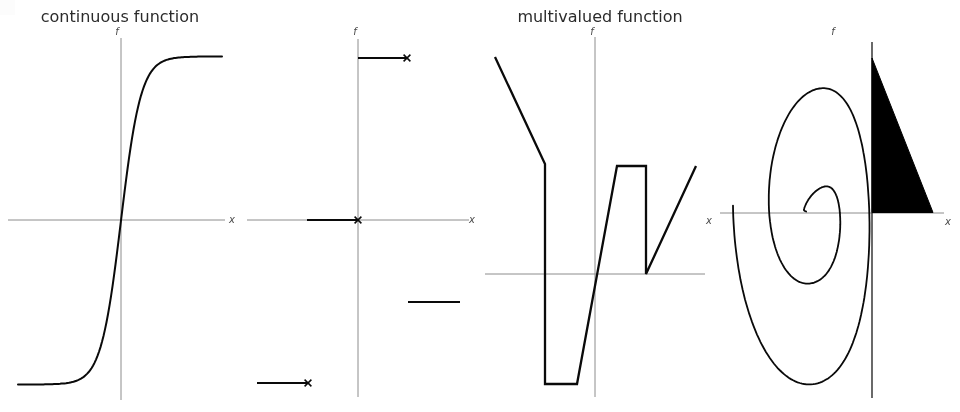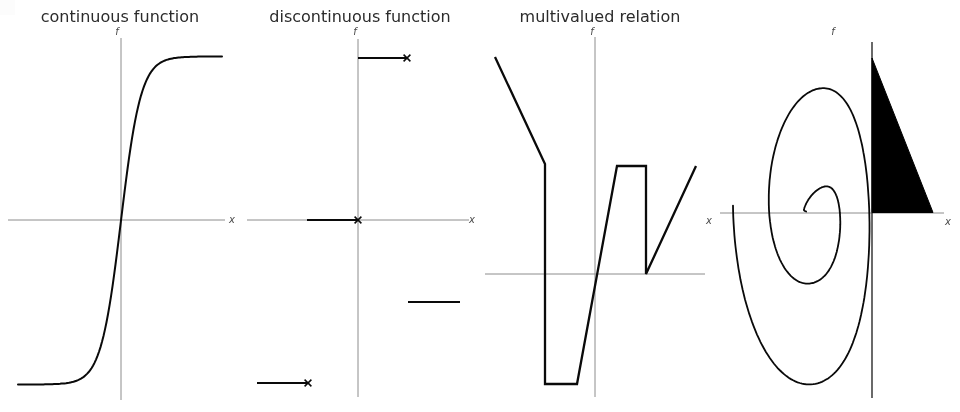--- a/index.html
+++ b/index.html
@@ -45,32 +45,31 @@
           <line x1="114.6" y1="216.6" x2="121.4" y2="223.4" stroke="#0a0a0a" stroke-width="1.5"></line>
           <line x1="114.6" y1="223.4" x2="121.4" y2="216.6" stroke="#0a0a0a" stroke-width="1.5"></line>
         </g>
         <line x1="168" y1="302" x2="220" y2="302" stroke="#0a0a0a" stroke-width="2.2" stroke-linecap="butt"></line>
         <line x1="17" y1="383" x2="68" y2="383" stroke="#0a0a0a" stroke-width="2.2" stroke-linecap="butt"></line>
         <g>
           <line x1="64.6" y1="379.6" x2="71.4" y2="386.4" stroke="#0a0a0a" stroke-width="1.5"></line>
           <line x1="64.6" y1="386.4" x2="71.4" y2="379.6" stroke="#0a0a0a" stroke-width="1.5"></line>
         </g>
       </svg>
-    <div class="panel-title">discontinuous function</div>
   </div>
 
   <div class="panel" id="panel-2" style="left:480px">
     <svg class="plot-svg" viewBox="0 0 240 412">
         <line x1="5" y1="274" x2="225" y2="274" stroke="#8c8c8c" stroke-width="1"></line>
         <line x1="115" y1="37" x2="115" y2="397" stroke="#8c8c8c" stroke-width="1"></line>
         <text x="112" y="35" text-anchor="middle" class="axlab">f</text>
         <text x="229" y="224" text-anchor="middle" class="axlab">x</text>
         <polyline points="15,57 65,164 65,384 97,384 137,166 166,166 166,274 216,166" fill="none" stroke="#0a0a0a" stroke-width="2.3" stroke-linejoin="miter" stroke-linecap="butt"></polyline>
       </svg>
-    <div class="panel-title">multivalued relation</div>
+    <div class="panel-title">multivalued function</div>
   </div>
 
   <div class="panel" id="panel-3" style="left:720px">
     <svg class="plot-svg" viewBox="0 0 240 412">
         <line x1="0" y1="213" x2="224" y2="213" stroke="#8c8c8c" stroke-width="1"></line>
         <line x1="152" y1="42" x2="152" y2="398" stroke="#1a1a1a" stroke-width="1.3"></line>
         <text x="113" y="35" text-anchor="middle" class="axlab">f</text>
         <text x="228" y="225" text-anchor="middle" class="axlab">x</text>
         <polyline points="86.1,211.5 85.9,211.4 85.7,211.3 85.5,211.2 85.3,211.1 85.1,211.0 85.0,210.9 84.8,210.8 84.7,210.8 84.5,210.7 84.4,210.6 84.3,210.5 84.2,210.4 84.1,210.3 84.0,210.2 84.0,210.1 83.9,210.0 83.9,210.0 83.9,209.9 83.9,209.8 83.9,209.7 83.9,209.6 83.9,209.6 84.0,209.4 84.1,209.0 84.1,208.7 84.3,208.3 84.4,207.9 84.5,207.5 84.7,207.0 84.8,206.5 85.0,206.1 85.2,205.6 85.5,205.1 85.7,204.5 86.0,204.0 86.2,203.4 86.5,202.9 86.8,202.3 87.2,201.7 87.5,201.1 87.9,200.5 88.2,199.9 88.6,199.3 89.0,198.7 89.5,198.1 89.9,197.5 90.4,196.9 90.8,196.3 91.3,195.7 91.8,195.1 92.3,194.5 92.8,194.0 93.4,193.4 93.9,192.9 94.5,192.3 95.1,191.8 95.7,191.3 96.3,190.8 96.9,190.3 97.5,189.9 98.1,189.5 98.7,189.1 99.3,188.7 99.9,188.3 100.5,188.0 101.1,187.7 101.7,187.4 102.3,187.2 102.9,187.0 103.5,186.8 104.1,186.6 104.7,186.5 105.3,186.4 105.8,186.4 106.4,186.3 107.0,186.4 107.5,186.4 108.1,186.5 108.6,186.7 109.1,186.8 109.7,187.1 110.2,187.3 110.7,187.6 111.2,188.0 111.7,188.3 112.1,188.8 112.6,189.2 113.0,189.7 113.5,190.3 113.9,190.9 114.3,191.5 114.7,192.2 115.1,192.9 115.5,193.7 115.9,194.5 116.2,195.3 116.6,196.2 116.9,197.1 117.2,198.1 117.5,199.1 117.8,200.1 118.1,201.2 118.3,202.3 118.6,203.5 118.8,204.6 119.0,205.9 119.2,207.1 119.4,208.4 119.6,209.7 119.7,211.1 119.8,212.5 120.0,213.9 120.0,215.3 120.1,216.8 120.2,218.2 120.2,219.7 120.3,221.3 120.3,222.8 120.3,224.4 120.2,226.0 120.2,227.6 120.1,229.2 120.0,230.8 119.9,232.4 119.7,234.0 119.6,235.7 119.4,237.3 119.2,239.0 119.0,240.6 118.7,242.2 118.4,243.9 118.1,245.5 117.8,247.1 117.4,248.7 117.1,250.3 116.7,251.9 116.2,253.5 115.8,255.1 115.3,256.6 114.8,258.1 114.2,259.6 113.7,261.0 113.1,262.5 112.4,263.9 111.8,265.2 111.1,266.6 110.4,267.9 109.6,269.1 108.9,270.4 108.1,271.5 107.2,272.7 106.4,273.8 105.5,274.8 104.6,275.8 103.6,276.7 102.7,277.6 101.7,278.4 100.7,279.2 99.6,279.9 98.6,280.6 97.5,281.2 96.3,281.7 95.2,282.2 94.1,282.6 92.9,283.0 91.7,283.2 90.6,283.4 89.4,283.6 88.2,283.6 87.0,283.6 85.8,283.6 84.6,283.4 83.5,283.2 82.3,282.9 81.1,282.5 79.9,282.1 78.7,281.6 77.6,281.0 76.4,280.3 75.3,279.5 74.1,278.7 73.0,277.8 71.9,276.8 70.8,275.8 69.7,274.6 68.6,273.4 67.6,272.1 66.5,270.8 65.5,269.4 64.5,267.9 63.5,266.3 62.6,264.6 61.6,262.9 60.7,261.1 59.8,259.3 59.0,257.3 58.1,255.3 57.3,253.3 56.6,251.2 55.8,249.0 55.1,246.7 54.5,244.4 53.8,242.1 53.2,239.7 52.6,237.2 52.1,234.7 51.6,232.1 51.2,229.5 50.7,226.8 50.4,224.1 50.0,221.4 49.7,218.6 49.4,215.8 49.2,212.9 49.0,210.0 48.9,207.1 48.8,204.2 48.8,201.2 48.8,198.2 48.8,195.2 48.9,192.2 49.0,189.2 49.2,186.1 49.4,183.1 49.6,180.1 50.0,177.0 50.3,174.0 50.7,170.9 51.1,167.9 51.6,164.9 52.1,161.9 52.7,158.9 53.3,156.0 54.0,153.0 54.7,150.1 55.4,147.3 56.2,144.4 57.1,141.6 57.9,138.9 58.9,136.1 59.8,133.5 60.8,130.8 61.8,128.3 62.9,125.8 64.0,123.3 65.2,120.9 66.4,118.6 67.6,116.3 68.8,114.1 70.1,112.0 71.4,109.9 72.8,108.0 74.2,106.1 75.6,104.3 77.0,102.5 78.5,100.9 80.0,99.3 81.5,97.9 83.0,96.5 84.6,95.3 86.1,94.1 87.7,93.0 89.4,92.1 91.0,91.2 92.6,90.4 94.3,89.8 96.0,89.2 97.6,88.8 99.3,88.5 101.0,88.3 102.6,88.2 104.2,88.2 105.8,88.3 107.4,88.6 109.0,88.9 110.6,89.4 112.1,90.0 113.6,90.7 115.1,91.6 116.6,92.5 118.0,93.6 119.4,94.8 120.8,96.1 122.2,97.5 123.5,99.0 124.8,100.7 126.1,102.4 127.3,104.3 128.5,106.3 129.7,108.4 130.9,110.6 132.0,113.0 133.1,115.4 134.1,117.9 135.1,120.6 136.1,123.3 137.1,126.2 138.0,129.1 138.9,132.2 139.7,135.3 140.5,138.6 141.3,141.9 142.1,145.3 142.8,148.8 143.4,152.4 144.1,156.0 144.7,159.8 145.3,163.6 145.8,167.4 146.3,171.4 146.8,175.4 147.2,179.5 147.6,183.6 147.9,187.8 148.2,192.0 148.5,196.3 148.8,200.6 149.0,204.9 149.2,209.3 149.3,213.7 149.4,218.2 149.5,222.7 149.5,227.2 149.5,231.7 149.4,236.2 149.3,240.7 149.2,245.2 149.0,249.7 148.8,254.2 148.5,258.7 148.2,263.2 147.9,267.7 147.5,272.1 147.1,276.5 146.6,280.9 146.1,285.3 145.5,289.6 144.9,293.8 144.3,298.0 143.6,302.2 142.8,306.3 142.0,310.3 141.2,314.3 140.3,318.2 139.4,322.0 138.4,325.7 137.3,329.4 136.3,333.0 135.1,336.4 133.9,339.8 132.7,343.1 131.4,346.3 130.1,349.4 128.7,352.4 127.2,355.2 125.7,358.0 124.2,360.6 122.6,363.1 120.9,365.5 119.3,367.7 117.5,369.8 115.7,371.8 113.9,373.7 112.0,375.4 110.1,376.9 108.1,378.4 106.1,379.6 104.0,380.8 101.9,381.8 99.8,382.6 97.6,383.3 95.4,383.8 93.2,384.2 91.0,384.4 88.7,384.4 86.5,384.3 84.2,384.0 82.0,383.6 79.8,383.0 77.5,382.3 75.3,381.4 73.1,380.3 70.9,379.1 68.7,377.7 66.5,376.1 64.3,374.4 62.2,372.5 60.1,370.5 57.9,368.3 55.9,366.0 53.8,363.5 51.8,360.8 49.8,358.0 47.9,355.1 45.9,352.0 44.1,348.7 42.2,345.3 40.4,341.8 38.7,338.1 36.9,334.3 35.3,330.4 33.7,326.3 32.1,322.1 30.6,317.8 29.1,313.4 27.7,308.8 26.3,304.1 25.0,299.4 23.8,294.5 22.6,289.5 21.5,284.4 20.4,279.3 19.5,274.0 18.5,268.6 17.7,263.2 16.9,257.7 16.2,252.1 15.5,246.5 14.9,240.8 14.4,235.1 14.0,229.3 13.6,223.4 13.3,217.5 13.1,211.6 13.0,205.6" fill="none" stroke="#0a0a0a" stroke-width="1.8" stroke-linecap="round"></polyline>
         <polygon points="152,58 152,212.5 213,212.5" fill="#000000" stroke="#000000" stroke-width="1"></polygon>

